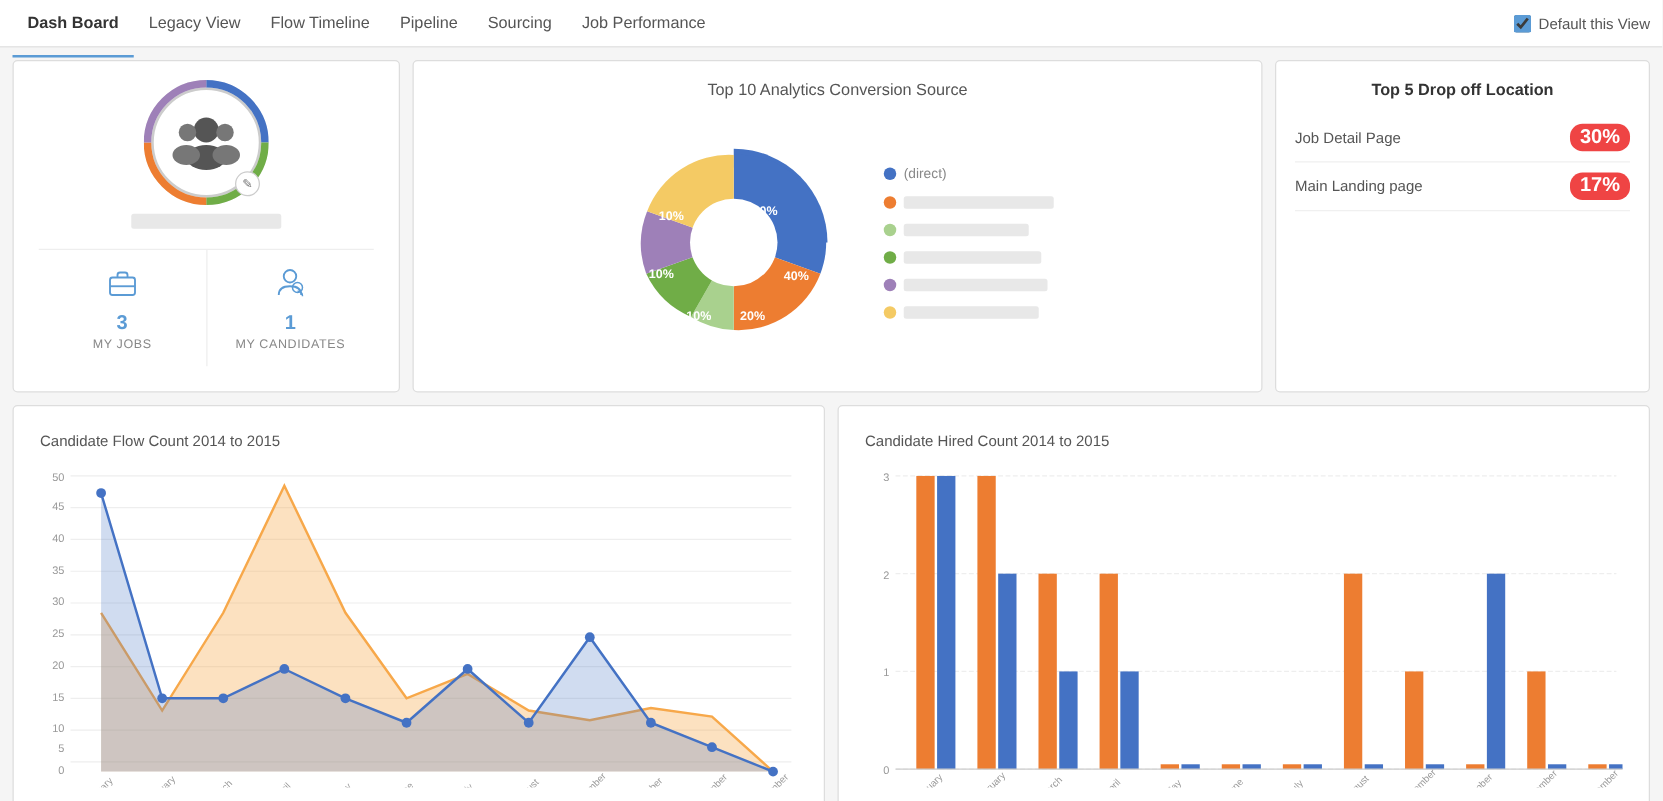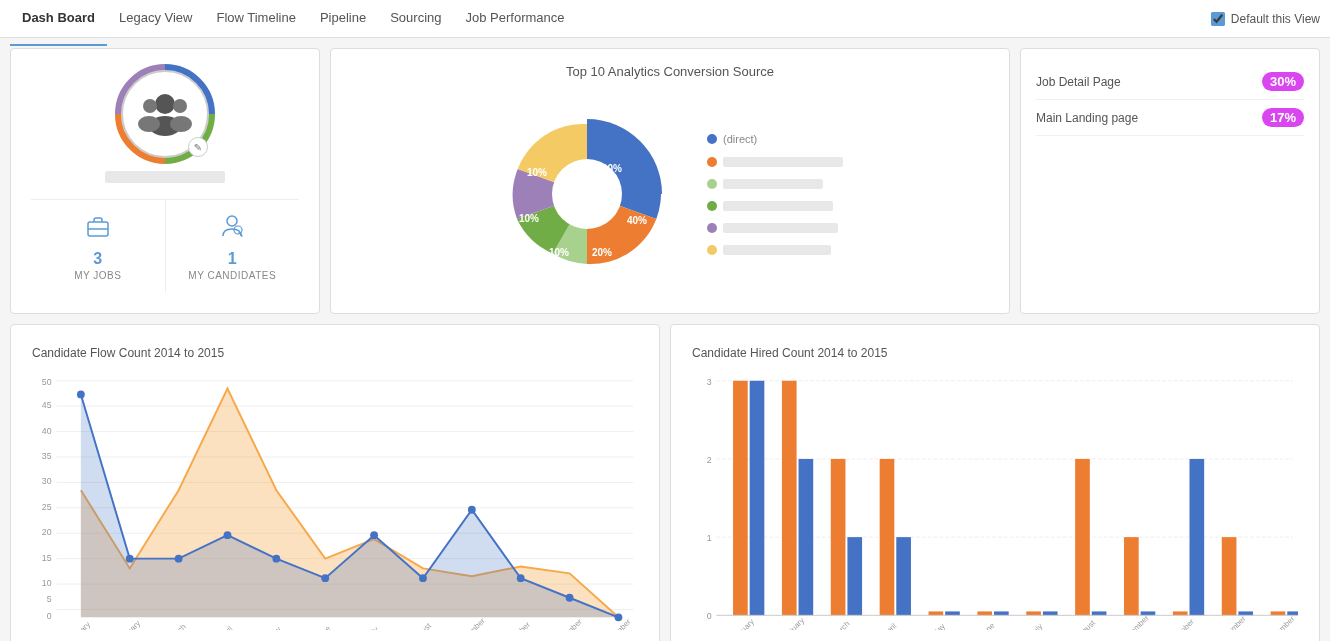--- a/index.html
+++ b/index.html
@@ -195,25 +195,25 @@
     .dropoff-item {
       display: flex;
       justify-content: space-between;
       align-items: center;
       padding: 8px 0;
       border-bottom: 1px solid #f0f0f0;
       font-size: 12px;
       color: #555;
     }
     .badge-orange {
-      background: #d946ef;
+      background: #ef4444;
       color: #fff;
       border-radius: 10px;
       padding: 2px 8px;
-      font-size: 13px;
+      font-size: 16px;
       font-weight: bold;
     }
 
     
     .charts-row {
       display: flex;
       gap: 10px;
     }
     .chart-card {
       background: #fff;
@@ -361,20 +361,21 @@
           </div>
           <div class="legend-item">
             <div class="legend-dot" style="background:#F4CA64;"></div>
             <div class="legend-text" style="width:108px;"></div>
           </div>
         </div>
       </div>
     </div>
 
     <div class="dropoff-card">
+      <div class="dropoff-title">Top 5 Drop off Location</div>
       <div class="dropoff-item">
         <span>Job Detail Page</span>
         <span class="badge-orange">30%</span>
       </div>
       <div class="dropoff-item">
         <span>Main Landing page</span>
         <span class="badge-orange">17%</span>
       </div>
     </div>
 

